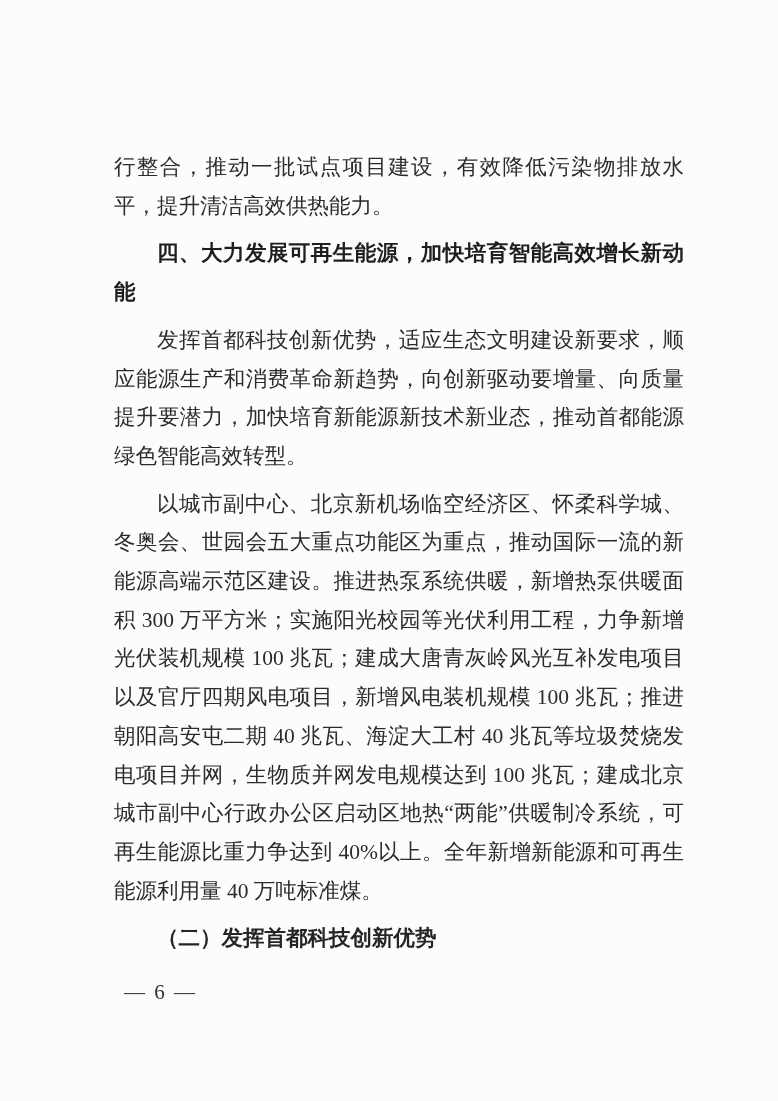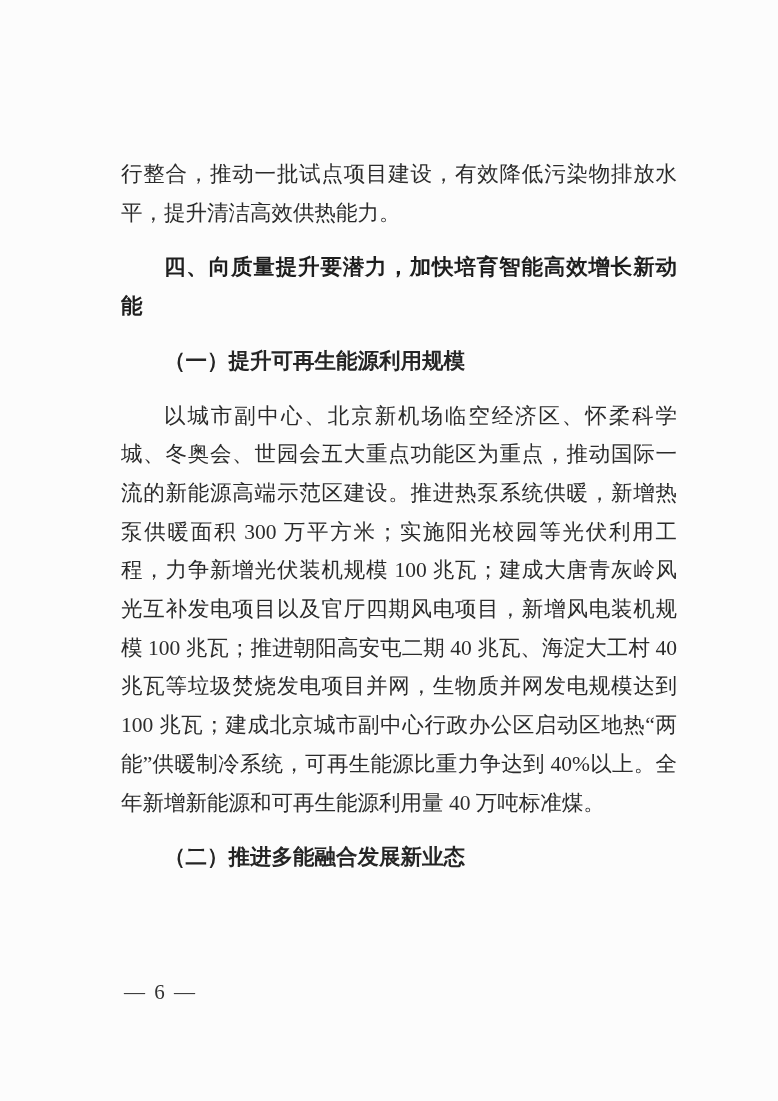--- a/index.html
+++ b/index.html
@@ -20,21 +20,21 @@
     left: 105px;
     width: 588px;
     font-family: "Liberation Serif", "DejaVu Serif", serif;
     font-size: 21.5px;
     line-height: 38.7px;
     color: #2b2b2b;
     text-align: justify;
     text-justify: inter-character;
   }
   .content p {
-    margin: 16px;
+    margin: 9px;
     padding: 0;
   }
   .indent {
     text-indent: 43px;
   }
   .h1 {
     font-family: "Liberation Sans", "DejaVu Sans", sans-serif;
     font-weight: 700;
     color: #1e1e1e;
   }
@@ -54,19 +54,19 @@
     letter-spacing: 2px;
     color: #333333;
   }
 </style>
 </head>
 <body>
 
 <div class="page">
   <div class="content">
     <p>行整合，推动一批试点项目建设，有效降低污染物排放水平，提升清洁高效供热能力。</p>
-    <p class="h1 indent">四、向质量提升要潜力，加快培育智能高效增长新动能</p>
-    <p class="h2 indent">（一）提升可再生能源利用规模</p>
+    <p class="h1 indent">四、大力发展可再生能源，加快培育智能高效增长新动能</p>
+    <p class="indent">发挥首都科技创新优势，适应生态文明建设新要求，顺应能源生产和消费革命新趋势，向创新驱动要增量、向质量提升要潜力，加快培育新能源新技术新业态，推动首都能源绿色智能高效转型。</p>
     <p class="indent">以城市副中心、北京新机场临空经济区、怀柔科学城、冬奥会、世园会五大重点功能区为重点，推动国际一流的新能源高端示范区建设。推进热泵系统供暖，新增热泵供暖面积 300 万平方米；实施阳光校园等光伏利用工程，力争新增光伏装机规模 100 兆瓦；建成大唐青灰岭风光互补发电项目以及官厅四期风电项目，新增风电装机规模 100 兆瓦；推进朝阳高安屯二期 40 兆瓦、海淀大工村 40 兆瓦等垃圾焚烧发电项目并网，生物质并网发电规模达到 100 兆瓦；建成北京城市副中心行政办公区启动区地热“两能”供暖制冷系统，可再生能源比重力争达到 40%以上。全年新增新能源和可再生能源利用量 40 万吨标准煤。</p>
-    <p class="h2 indent">（二）推进多能融合发展新业态</p>
+    <p class="h2 indent">（二）发挥首都科技创新优势</p>
   </div>
   <div class="pagenum">— 6 —</div>
 </div>
 
 </body></html>

